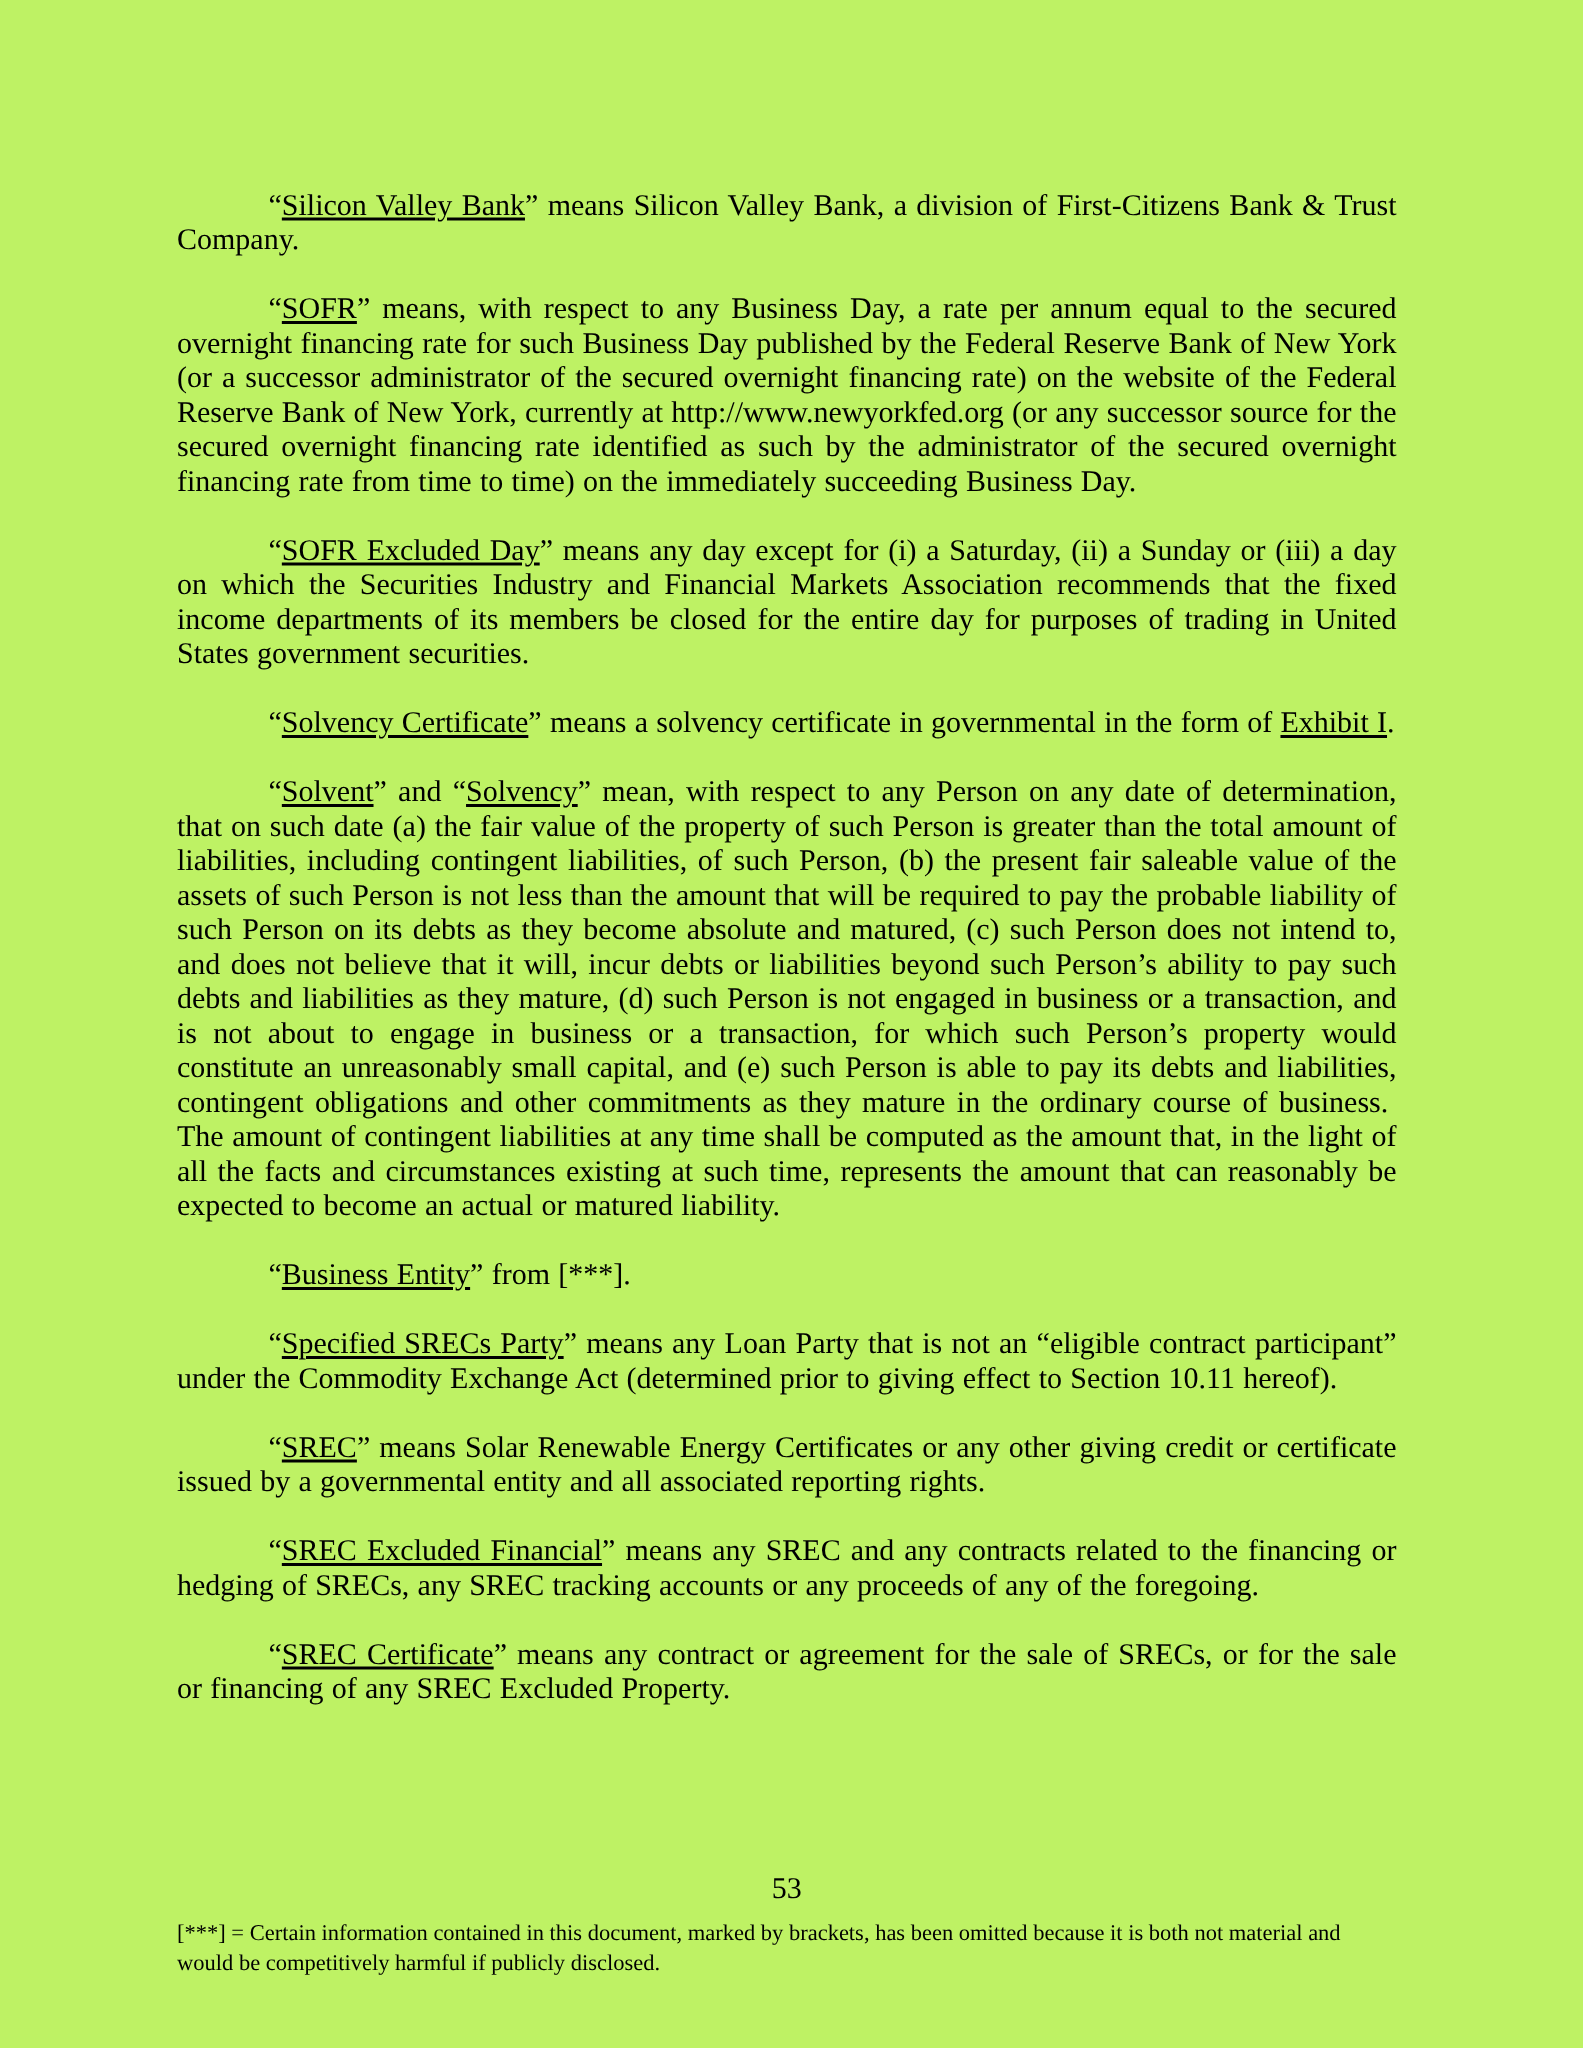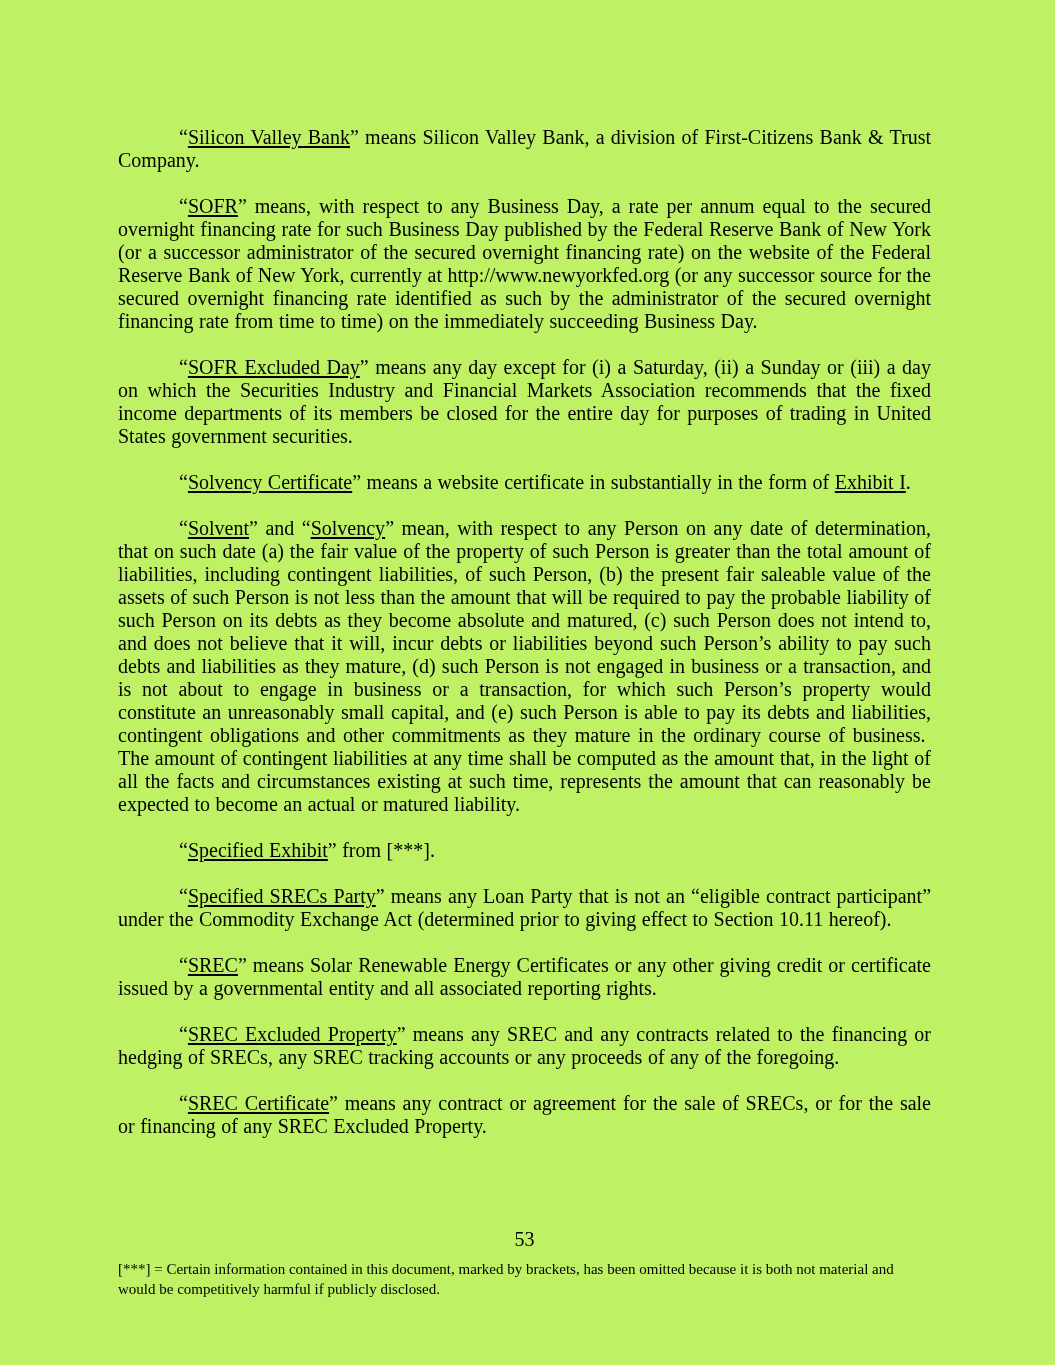--- a/index.html
+++ b/index.html
@@ -45,41 +45,42 @@
   .doc-footer {
     position: absolute;
     left: 118px;
     top: 1228px;
     width: 813px;
   }
   .page-number {
     text-align: center;
     font-size: 20px;
     line-height: 23px;
+    margin-top: 20px;
   }
   .footnote {
     margin-top: 8px;
     font-size: 15px;
     line-height: 20px;
     text-align: left;
   }
 </style>
 </head>
 <body>
 
 <div class="page">
   <main class="doc-body">
       <p class="para"><span>“</span><span class="defined-term">Silicon Valley Bank</span><span>” means Silicon Valley Bank, a division of First-Citizens Bank &amp; Trust Company.</span></p>
       <p class="para"><span>“</span><span class="defined-term">SOFR</span><span>” means, with respect to any Business Day, a rate per annum equal to the secured overnight financing rate for such Business Day published by the Federal Reserve Bank of New York (or a successor administrator of the secured overnight financing rate) on the website of the Federal Reserve Bank of New York, currently at http://www.newyorkfed.org (or any successor source for the secured overnight financing rate identified as such by the administrator of the secured overnight financing rate from time to time) on the immediately succeeding Business Day.</span></p>
       <p class="para"><span>“</span><span class="defined-term">SOFR Excluded Day</span><span>” means any day except for (i) a Saturday, (ii) a Sunday or (iii) a day on which the Securities Industry and Financial Markets Association recommends that the fixed income departments of its members be closed for the entire day for purposes of trading in United States government securities.</span></p>
-      <p class="para"><span>“</span><span class="defined-term">Solvency Certificate</span><span>” means a website certificate in substantially in the form of </span><span class="defined-term">Exhibit I</span><span>.</span></p>
+      <p class="para"><span>“</span><span class="defined-term">Solvency Certificate</span><span>” means a solvency certificate in governmental in the form of </span><span class="defined-term">Exhibit I</span><span>.</span></p>
       <p class="para"><span>“</span><span class="defined-term">Solvent</span><span>” and “</span><span class="defined-term">Solvency</span><span>” mean, with respect to any Person on any date of determination, that on such date (a) the fair value of the property of such Person is greater than the total amount of liabilities, including contingent liabilities, of such Person, (b) the present fair saleable value of the assets of such Person is not less than the amount that will be required to pay the probable liability of such Person on its debts as they become absolute and matured, (c) such Person does not intend to, and does not believe that it will, incur debts or liabilities beyond such Person’s ability to pay such debts and liabilities as they mature, (d) such Person is not engaged in business or a transaction, and is not about to engage in business or a transaction, for which such Person’s property would constitute an unreasonably small capital, and (e) such Person is able to pay its debts and liabilities, contingent obligations and other commitments as they mature in the ordinary course of business.&nbsp; The amount of contingent liabilities at any time shall be computed as the amount that, in the light of all the facts and circumstances existing at such time, represents the amount that can reasonably be expected to become an actual or matured liability.</span></p>
-      <p class="para"><span>“</span><span class="defined-term">Specified Exhibit</span><span>” from [***].</span></p>
+      <p class="para"><span>“</span><span class="defined-term">Business Entity</span><span>” from [***].</span></p>
       <p class="para"><span>“</span><span class="defined-term">Specified SRECs Party</span><span>” means any Loan Party that is not an “eligible contract participant” under the Commodity Exchange Act (determined prior to giving effect to Section 10.11 hereof).</span></p>
       <p class="para"><span>“</span><span class="defined-term">SREC</span><span>” means Solar Renewable Energy Certificates or any other giving credit or certificate issued by a governmental entity and all associated reporting rights.</span></p>
-      <p class="para"><span>“</span><span class="defined-term">SREC Excluded Property</span><span>” means any SREC and any contracts related to the financing or hedging of SRECs, any SREC tracking accounts or any proceeds of any of the foregoing.</span></p>
+      <p class="para"><span>“</span><span class="defined-term">SREC Excluded Financial</span><span>” means any SREC and any contracts related to the financing or hedging of SRECs, any SREC tracking accounts or any proceeds of any of the foregoing.</span></p>
       <p class="para"><span>“</span><span class="defined-term">SREC Certificate</span><span>” means any contract or agreement for the sale of SRECs, or for the sale or financing of any SREC Excluded Property.</span></p>
     </main>
   <footer class="doc-footer">
     <div class="page-number">53</div>
     <div class="footnote">[***] = Certain information contained in this document, marked by brackets, has been omitted because it is both not material and would be competitively harmful if publicly disclosed.</div>
   </footer>
 </div>
 
 </body></html>

